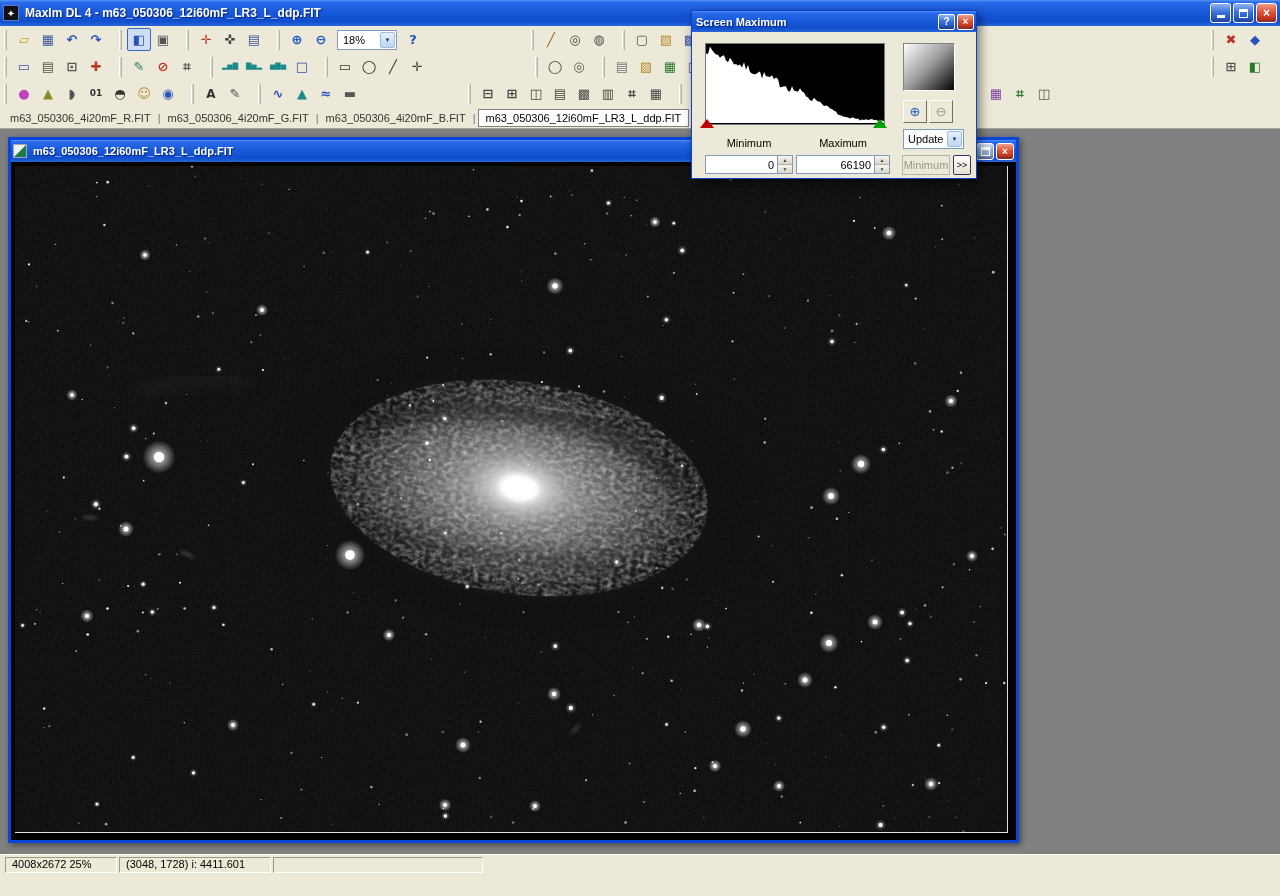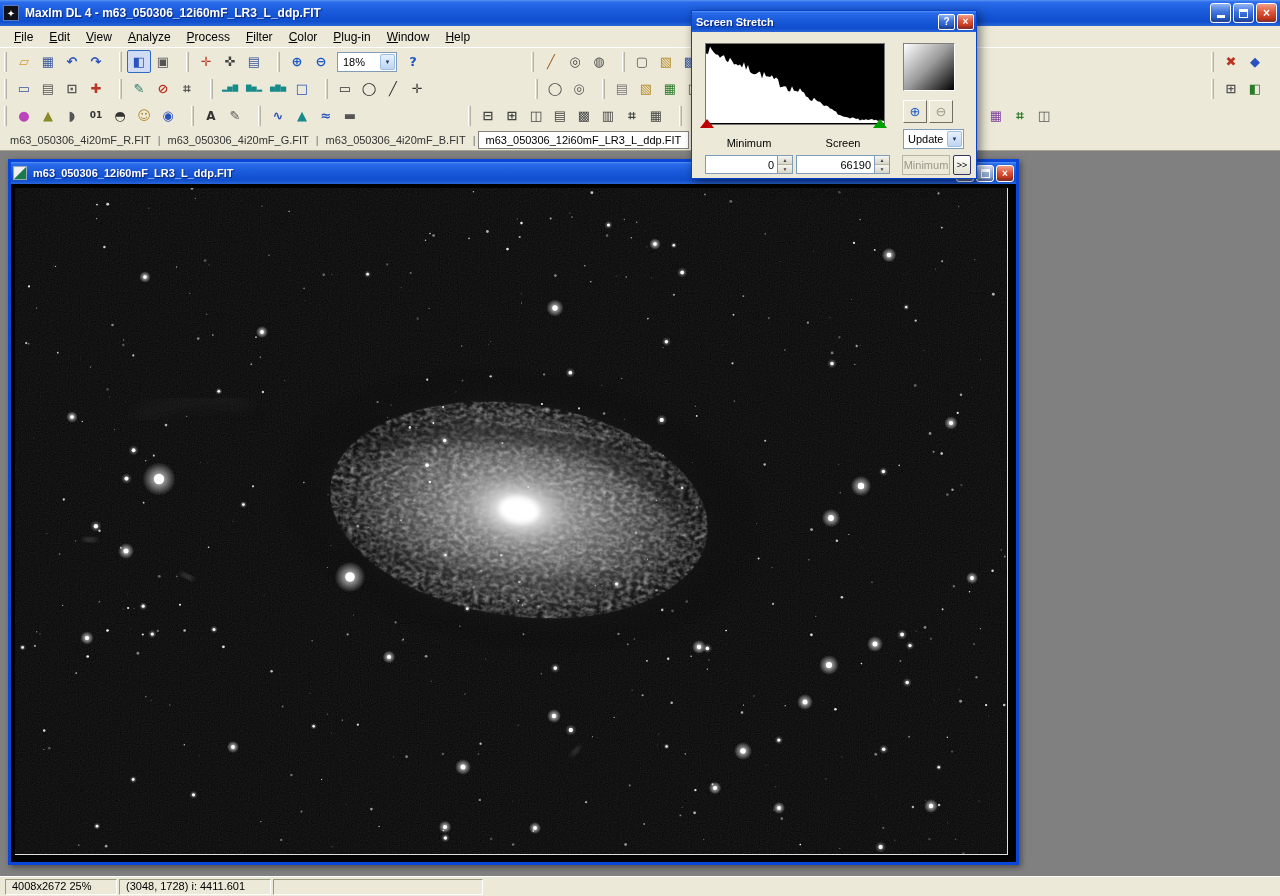--- a/index.html
+++ b/index.html
@@ -99,32 +99,20 @@
       <span class="xp-btn">
           <span class="gl-min"></span>
         </span>
       <span class="xp-btn">
           <span class="gl-max"></span>
         </span>
       <span class="xp-btn close">×</span>
     </span>
   </div>
 
-  <div class="menubar">
-      <div class="menu-item"><u>F</u>ile</div>
-      <div class="menu-item"><u>E</u>dit</div>
-      <div class="menu-item"><u>V</u>iew</div>
-      <div class="menu-item"><u>A</u>nalyze</div>
-      <div class="menu-item"><u>P</u>rocess</div>
-      <div class="menu-item"><u>F</u>ilter</div>
-      <div class="menu-item"><u>C</u>olor</div>
-      <div class="menu-item"><u>P</u>lug-in</div>
-      <div class="menu-item"><u>W</u>indow</div>
-      <div class="menu-item"><u>H</u>elp</div>
-    </div>
 
   <div>
       <div class="tb-row">
         <div class="tb-side">
           <div class="tb-group">
             <span class="grip"></span>
             <div class="tb-btn">
               <span class="glyph" style="color: rgb(207, 156, 48);">▱</span>
             </div>
             <div class="tb-btn">
@@ -1076,21 +1064,21 @@
   </div>
 
   <div class="statusbar">
     <div class="sb-panel w1">4008x2672  25%</div>
     <div class="sb-panel w2">(3048, 1728)  i:  4411.601</div>
     <div class="sb-panel w3"></div>
   </div>
 
   <div class="dialog">
     <div class="titlebar dlg-tb">
-      <span class="title-text small">Screen Stretch</span>
+      <span class="title-text small">Screen Maximum</span>
       <span class="win-btns">
         <span class="xp-btn sm">?</span>
         <span class="xp-btn sm close">×</span>
       </span>
     </div>
     <div class="dlg-body">
       <div class="hist-box">
         <svg id="hist-svg" width="178" height="80" viewBox="0 0 178 80">
           <polygon id="hist-poly" fill="#ffffff" points="0,79 0,9.4 2,9.9 4,2.6 6,6.0 8,8.5 10,10.5 12,10.8 14,13.8 16,11.9 18,11.2 20,16.4 22,18.2 24,13.7 26,16.8 28,20.6 30,20.0 32,21.6 34,20.4 36,23.4 38,18.2 40,25.7 42,20.9 44,28.1 46,29.4 48,30.2 50,29.9 52,28.5 54,27.5 56,34.6 58,28.0 60,32.2 62,32.5 64,32.9 66,31.2 68,35.2 70,33.5 72,35.2 74,43.2 76,42.9 78,42.2 80,42.5 82,47.1 84,47.4 86,42.2 88,46.7 90,47.1 92,47.7 94,44.3 96,47.4 98,48.5 100,52.6 102,53.3 104,56.2 106,57.1 108,53.7 110,56.1 112,57.6 114,57.8 116,59.9 118,61.9 120,61.6 122,62.3 124,64.5 126,65.1 128,66.8 130,67.4 132,70.7 134,71.0 136,72.0 138,72.7 140,73.1 142,73.6 144,74.4 146,73.6 148,73.7 150,74.9 152,74.4 154,76.6 156,75.5 158,76.1 160,75.3 162,75.9 164,75.5 166,75.1 168,76.3 170,75.8 172,76.9 174,76.5 176,76.5 178,77.1 178,79"></polygon>
         </svg>
@@ -1102,21 +1090,21 @@
           <span class="glyph">⊕</span>
         </div>
       <div class="zoom-btn disabled" style="left:237px">
           <span class="glyph">⊖</span>
         </div>
       <div class="mode-select">
         <span>Update</span>
         <span class="dd-arr">▼</span>
       </div>
       <div class="lbl lbl-min">Minimum</div>
-      <div class="lbl lbl-max">Screen</div>
+      <div class="lbl lbl-max">Maximum</div>
       <div class="num-field nf-min">
         <input value="0" style="">
         <span class="spin">
             <i>▲</i>
             <i>▼</i>
           </span>
       </div>
       <div class="num-field nf-max">
         <input value="66190" style="">
         <span class="spin">

